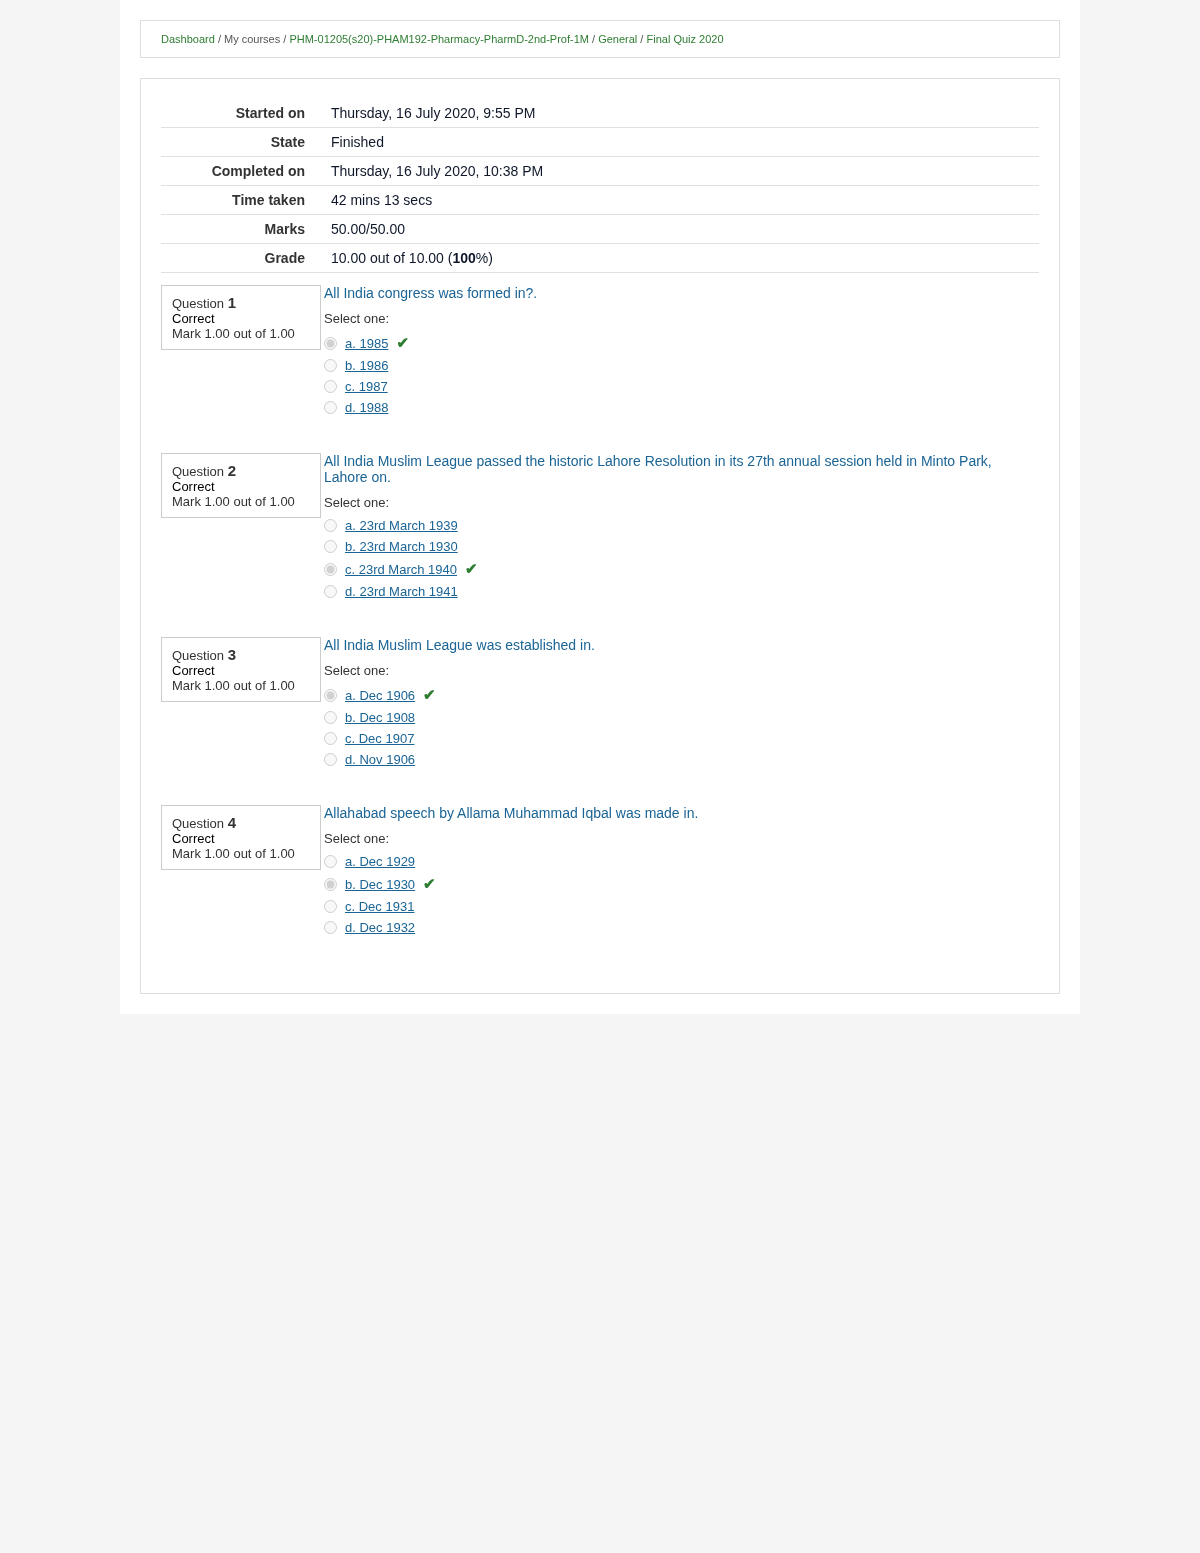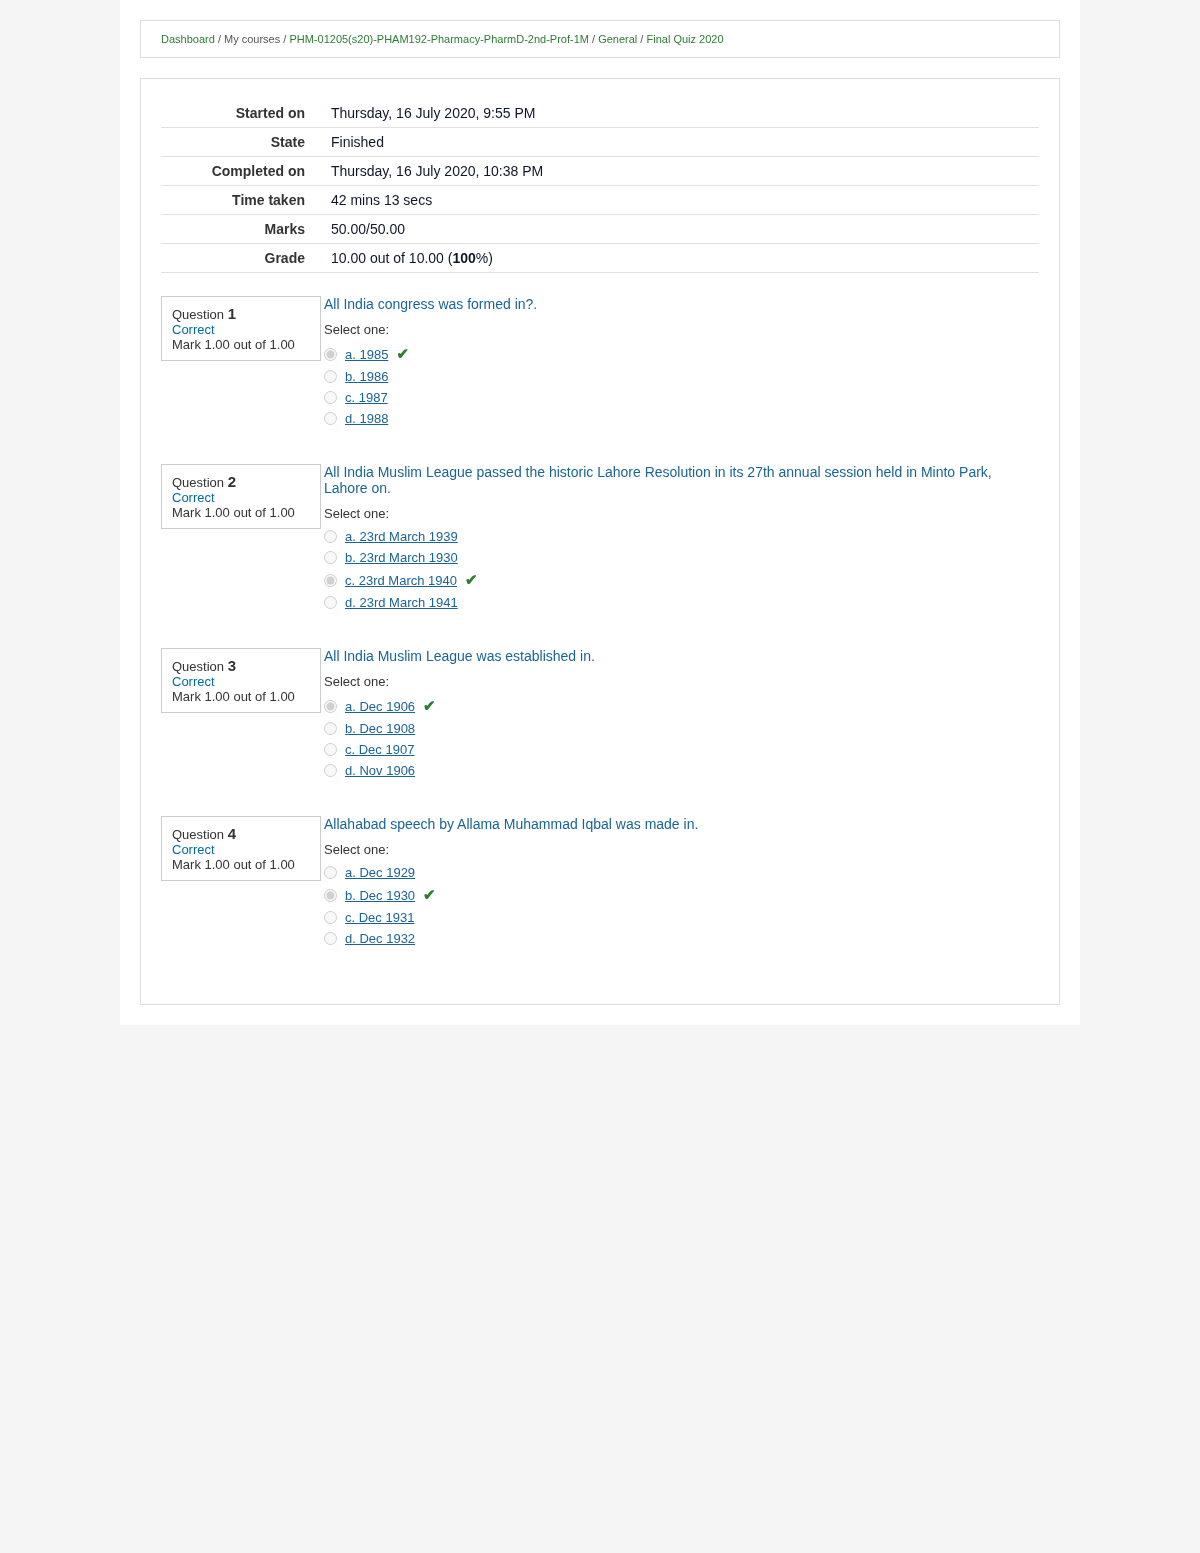--- a/index.html
+++ b/index.html
@@ -28,21 +28,21 @@
     }
     .breadcrumb-bar span { color: #555; }
     .main-content {
       border: 1px solid #ddd;
       background: #fff;
       padding: 20px;
     }
     .summary-table {
       width: 100%;
       border-collapse: collapse;
-      margin-bottom: 23px;
+      margin-bottom: 12px;
     }
     .summary-table tr {
       border-bottom: 1px solid #e0e0e0;
     }
     .summary-table td {
       padding: 6px 10px;
       vertical-align: top;
     }
     .summary-table td:first-child {
       font-weight: bold;
@@ -71,21 +71,21 @@
     }
     .question-info-box .q-label {
       font-size: 13px;
       color: #333;
     }
     .question-info-box .q-number {
       font-weight: bold;
       font-size: 15px;
     }
     .question-info-box .q-status {
-      color: #0369a1;
+      color: #000000;
       font-size: 13px;
     }
     .question-info-box .q-mark {
       color: #333;
       font-size: 13px;
     }
     .question-body {
       flex: 1;
     }
     .question-text {

